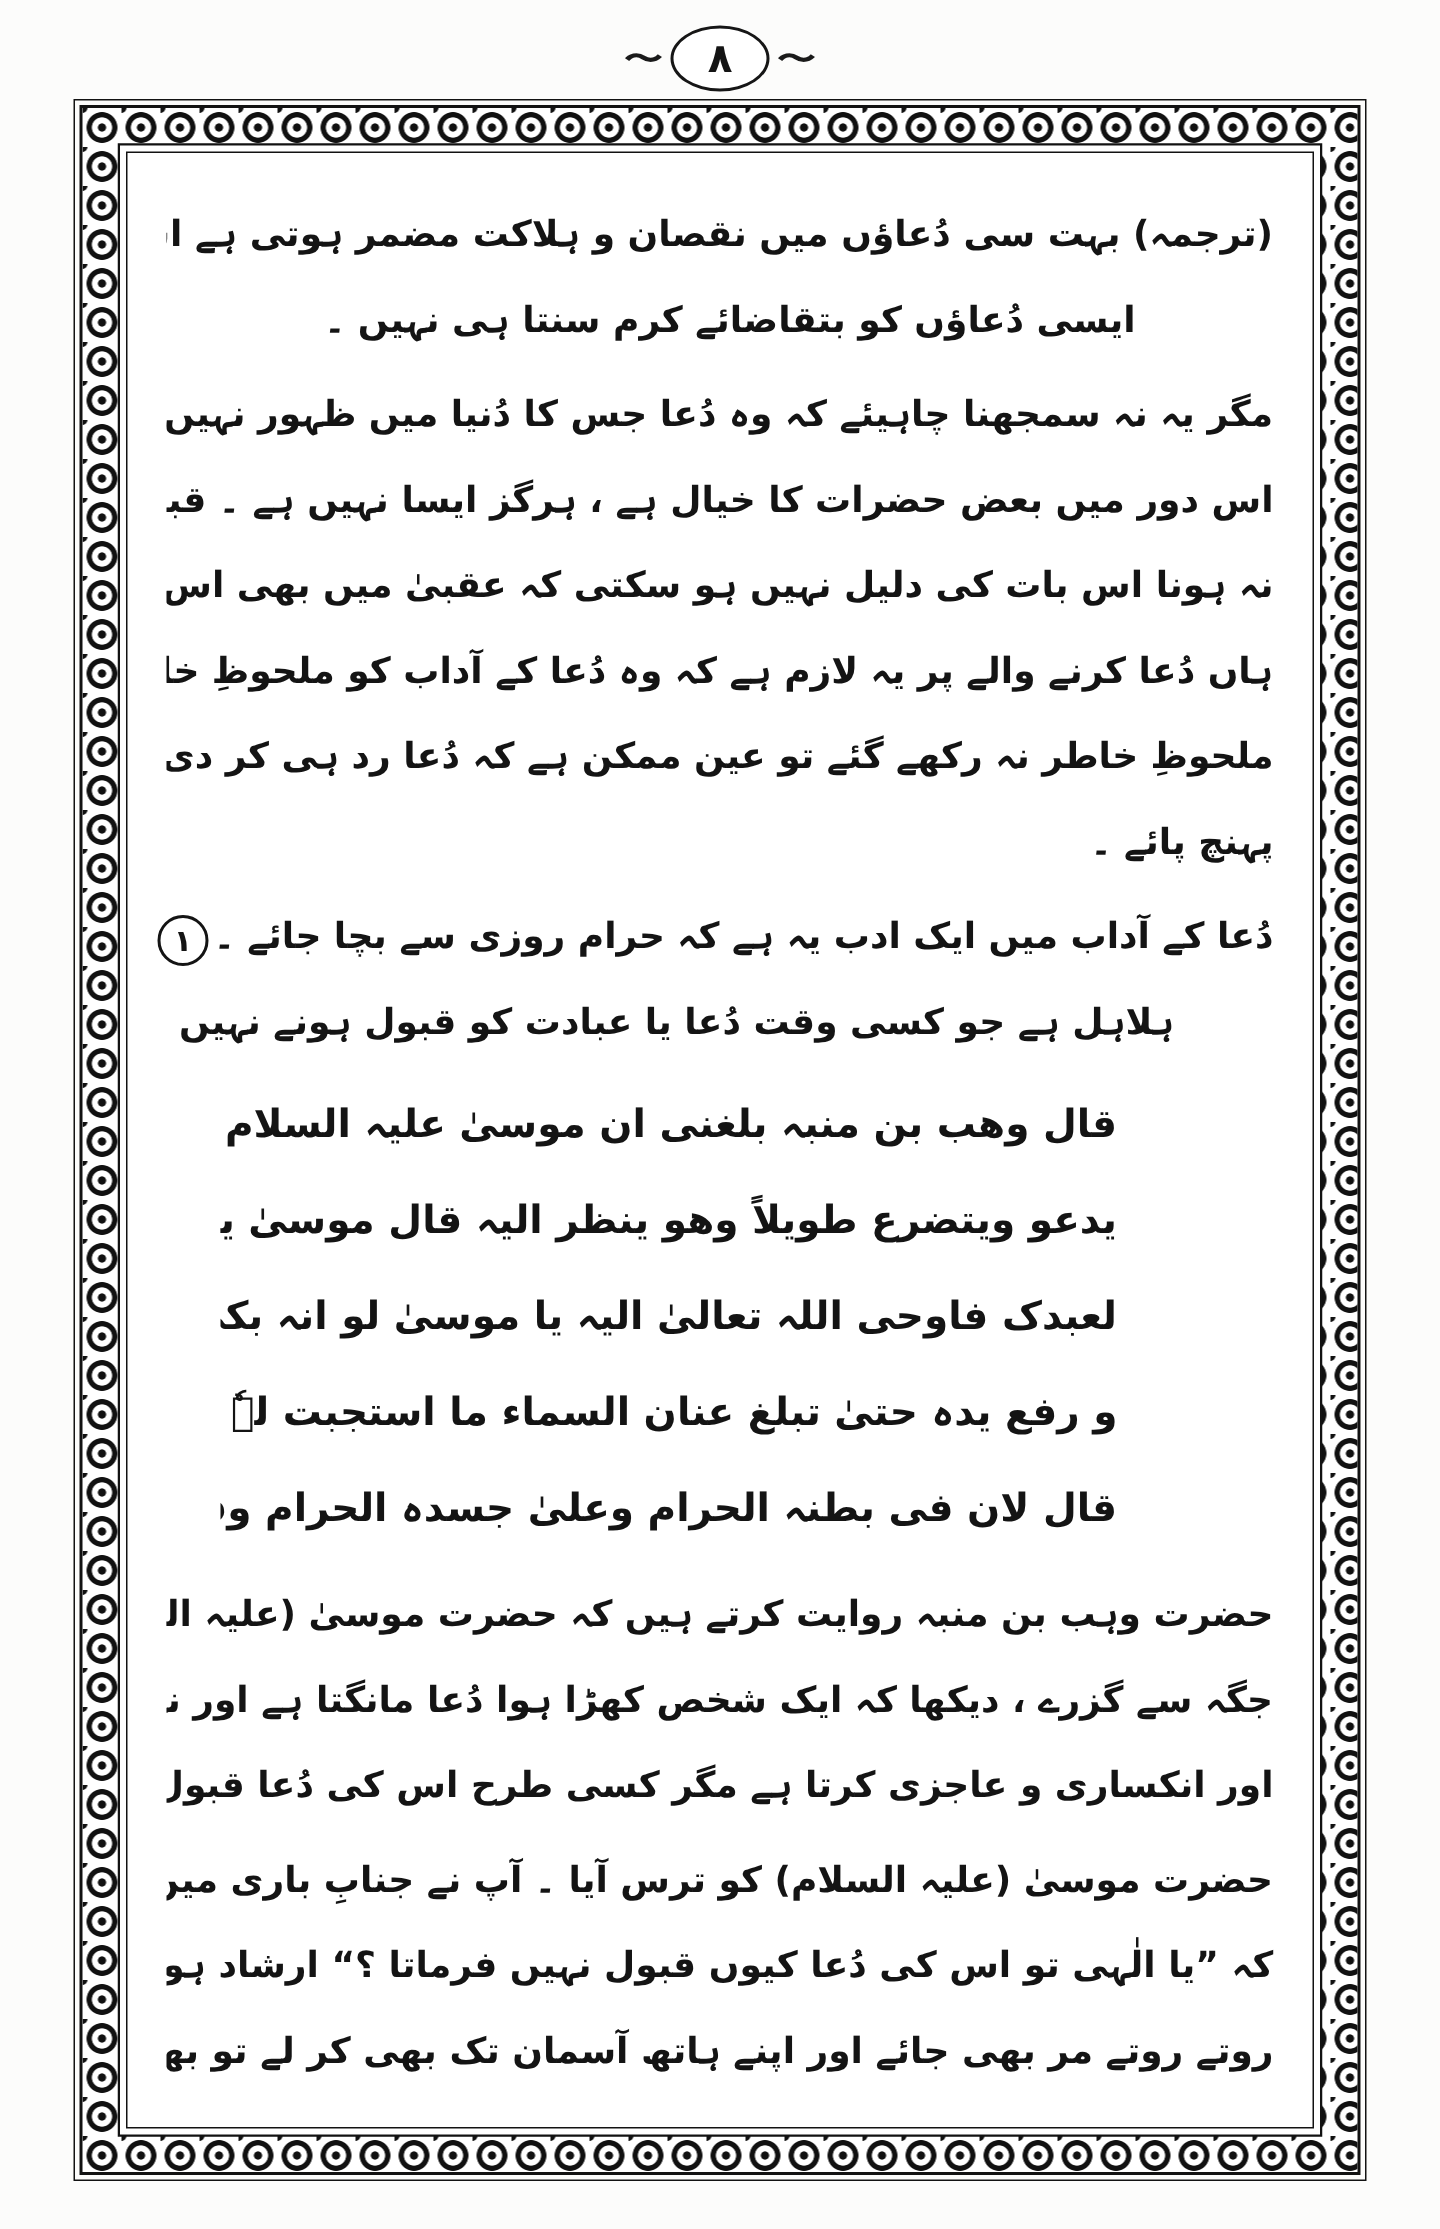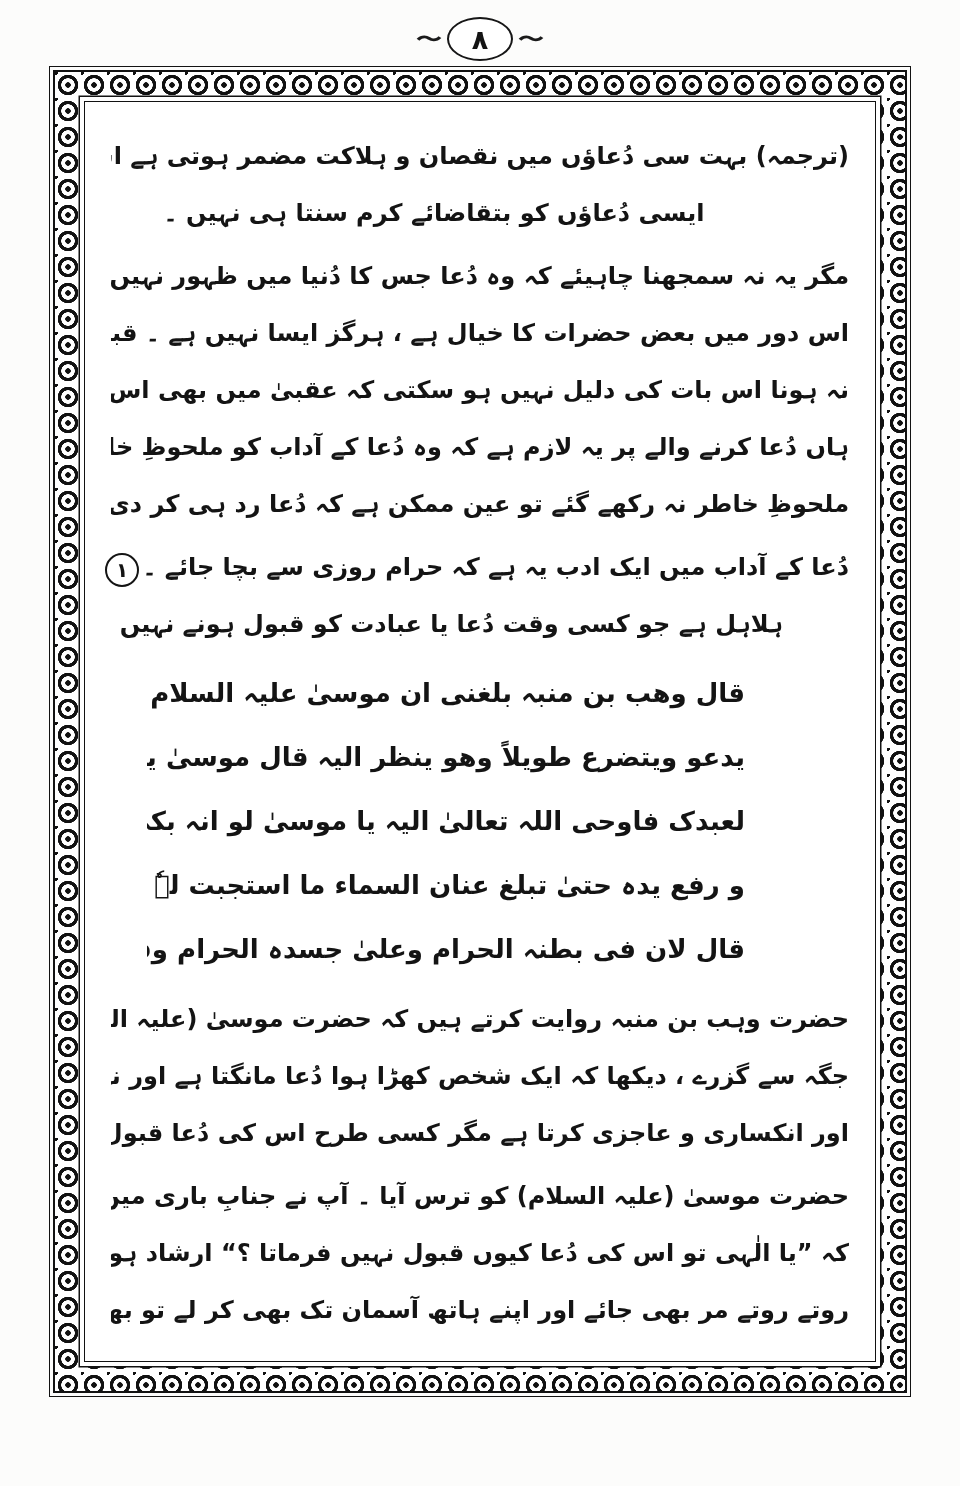--- a/index.html
+++ b/index.html
@@ -69,21 +69,21 @@
 
   
   .line {
     font-size: 24px;
     font-weight: 700;
     line-height: 57px;
     text-align: right;
     white-space: nowrap;
     overflow: hidden;
   }
-  .indent-a { margin-right: 92px; text-align: center; }   
+  .indent-a { margin-right: 92px; }   
   .indent-b { margin-right: 66px; }
 
   .para { margin-bottom: 6px; }
 
   .para-adab { position: relative; }
   .item-badge {
     position: absolute;
     left: -6px;
     top: 14px;
     width: 34px;
@@ -122,20 +122,21 @@
       <div class="line">(ترجمہ) بہت سی دُعاؤں میں نقصان و ہلاکت مضمر ہوتی ہے اس لئے حق جل مجدہٗ</div>
       <div class="line indent-a">ایسی دُعاؤں کو بتقاضائے کرم سنتا ہی نہیں ۔</div>
     </div>
 
     <div class="para">
       <div class="line">مگر یہ نہ سمجھنا چاہیئے کہ وہ دُعا جس کا دُنیا میں ظہور نہیں ہوا، رد کر دی جاتی ہے جیسا کہ</div>
       <div class="line">اس دور میں بعض حضرات کا خیال ہے ، ہرگز ایسا نہیں ہے ۔ قبولیتِ دُعا کا دُنیا میں ظاہر</div>
       <div class="line">نہ ہونا اس بات کی دلیل نہیں ہو سکتی کہ عقبیٰ میں بھی اس کے ثمرات سے محروم رکھا جائیگا</div>
       <div class="line">ہاں دُعا کرنے والے پر یہ لازم ہے کہ وہ دُعا کے آداب کو ملحوظِ خاطر رکھے ۔ اگر یہ آداب</div>
       <div class="line">ملحوظِ خاطر نہ رکھے گئے تو عین ممکن ہے کہ دُعا رد ہی کر دی جائے اور آسمان تک نہ</div>
+      <div class="line">پہنچ پائے ۔</div>
     </div>
 
     <div class="para para-adab">
       <span class="item-badge">۱</span>
       <div class="line">دُعا کے آداب میں ایک ادب یہ ہے کہ حرام روزی سے بچا جائے ۔ یہ زہر</div>
       <div class="line indent-b">ہلاہل ہے جو کسی وقت دُعا یا عبادت کو قبول ہونے نہیں دیتی ۔ چنانچہ</div>
     </div>
 
     <div class="para arabic-block">
       <div class="line">قال وھب بن منبہ بلغنی ان موسیٰ علیہ السلام مر برجل قائم</div>

